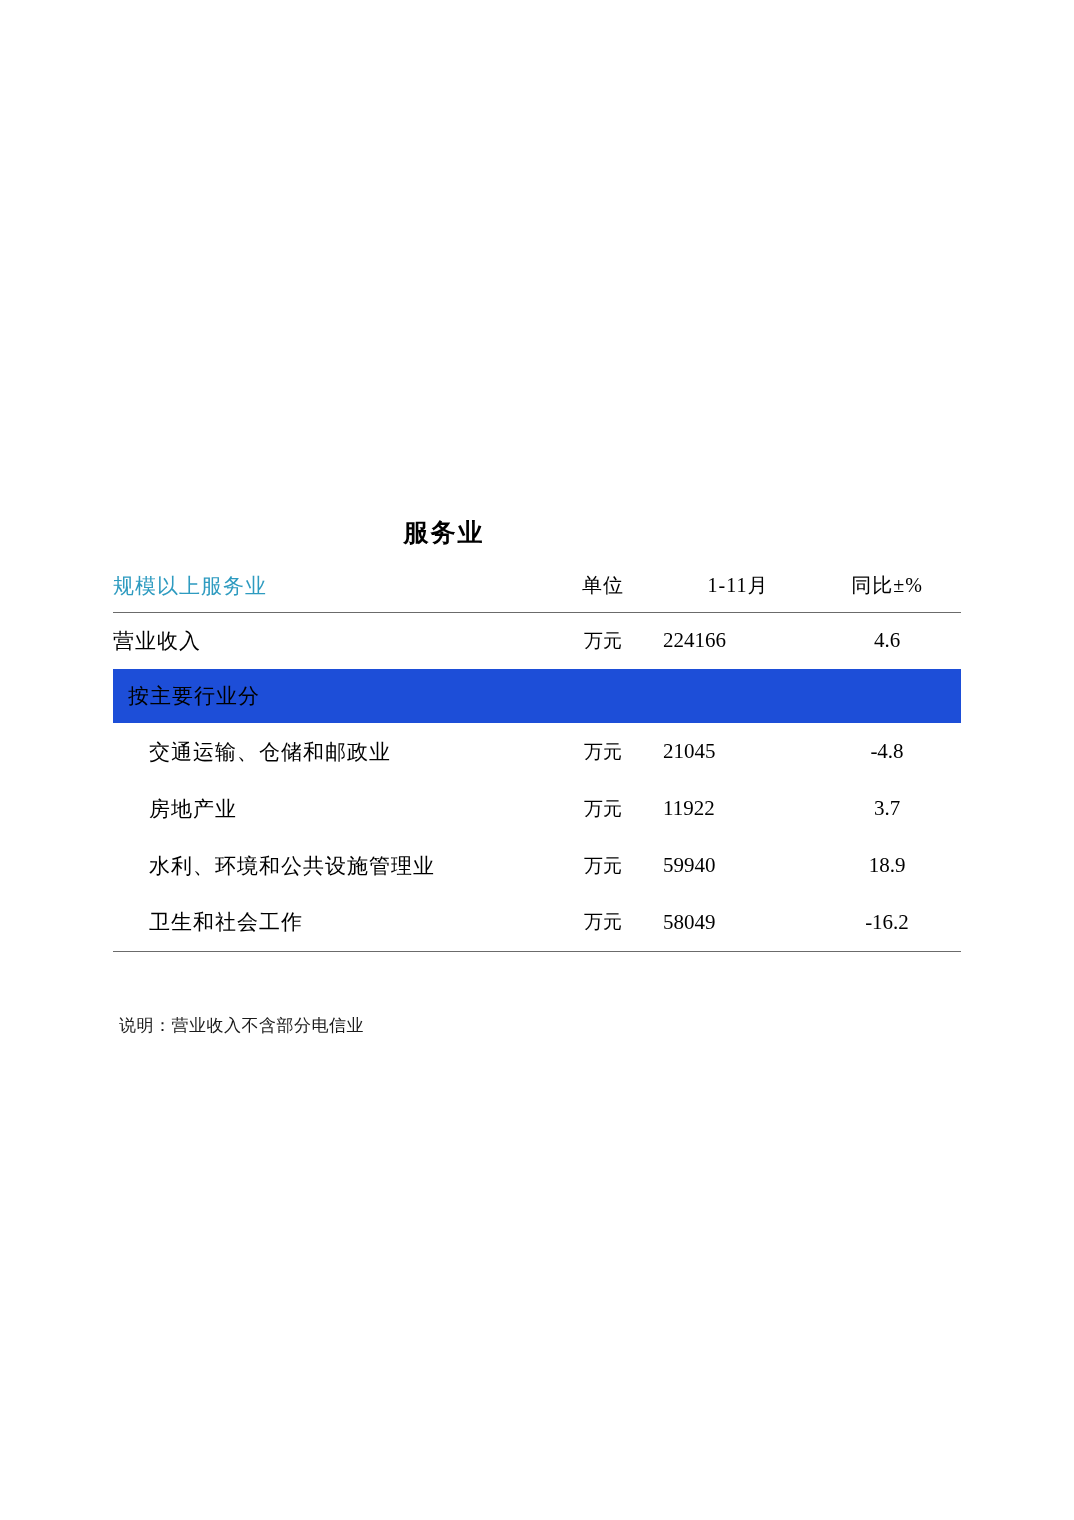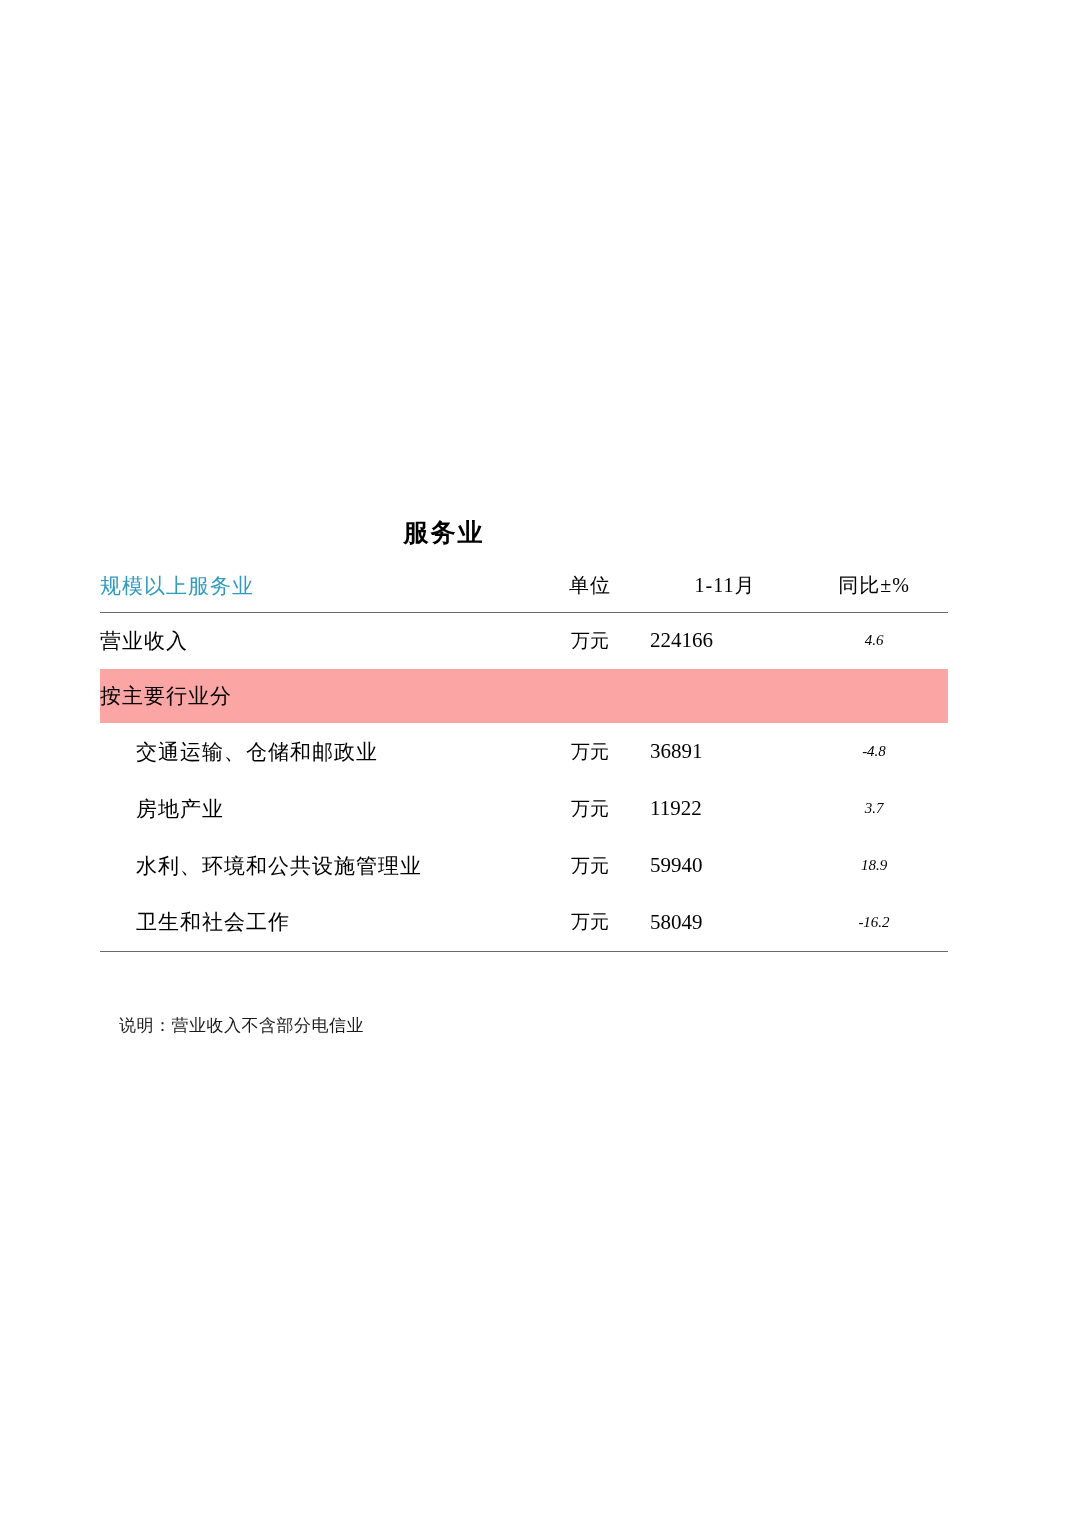--- a/index.html
+++ b/index.html
@@ -28,21 +28,21 @@
     top: 516px;
     width: 888px;
     text-align: center;
     font-size: 25px;
     font-weight: bold;
     letter-spacing: 2px;
     font-family: "Liberation Serif", "DejaVu Serif", serif;
   }
   table.data-table {
     position: absolute;
-    left: 100px;
+    left: 113px;
     top: 560px;
     width: 848px;
     border-collapse: collapse;
     table-layout: fixed;
   }
   table.data-table col.c-name  { width: 430px; }
   table.data-table col.c-unit  { width: 120px; }
   table.data-table col.c-value { width: 150px; }
   table.data-table col.c-yoy   { width: 148px; }
 
@@ -97,31 +97,31 @@
   }
   .cell-unit {
     font-size: 19px;
     text-align: center;
   }
   .cell-value {
     font-size: 21px;
     text-align: left;
   }
   .cell-yoy {
-    font-size: 15px;
-    text-align: center;
-    font-style: italic;
+    font-size: 21px;
+    text-align: center;
   }
 
   tr.section-row {
     height: 54px;
     background: #c5d7ea;
   }
   tr.section-row td {
-    background: #fca5a5;
+    background: #1d4ed8;
+    padding-left: 15px;
   }
   .section-label {
     font-size: 21px;
     font-weight: bold;
     text-align: left;
     padding-left: 6px;
     letter-spacing: 1px;
   }
 
   .note {
@@ -165,21 +165,21 @@
       <tr class="section-row">
         <td class="section-label">按主要行业分</td>
         <td></td>
         <td></td>
         <td></td>
       </tr>
 
       <tr class="data-row no-rule">
         <td class="cell-name indent">交通运输、仓储和邮政业</td>
         <td class="cell-unit">万元</td>
-        <td class="cell-value">36891</td>
+        <td class="cell-value">21045</td>
         <td class="cell-yoy">-4.8</td>
       </tr>
 
       <tr class="data-row no-rule">
         <td class="cell-name indent">房地产业</td>
         <td class="cell-unit">万元</td>
         <td class="cell-value">11922</td>
         <td class="cell-yoy">3.7</td>
       </tr>
 

